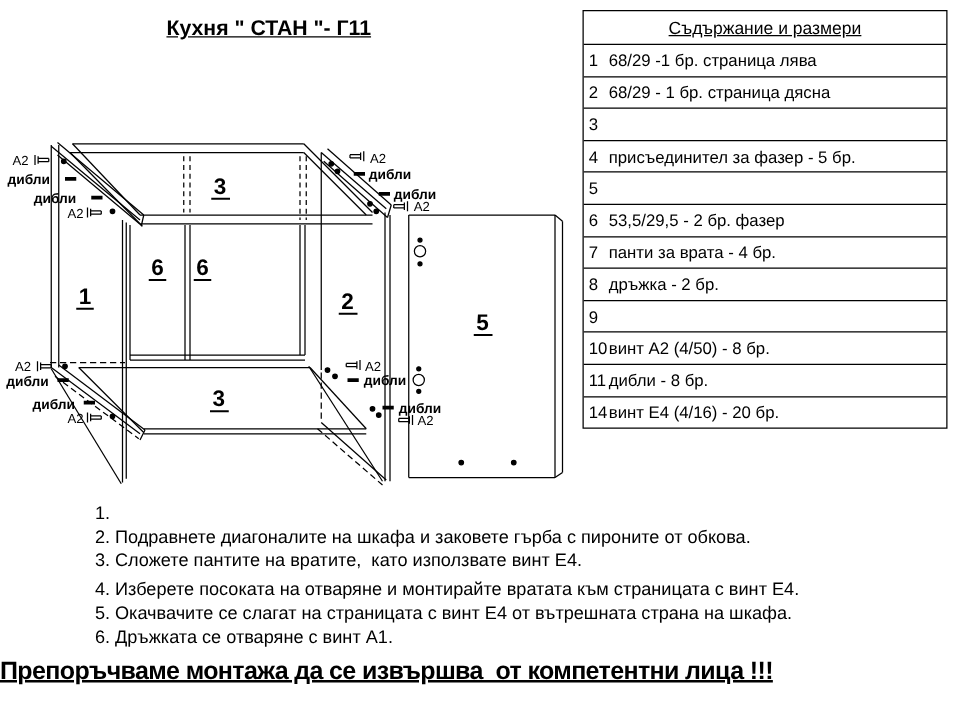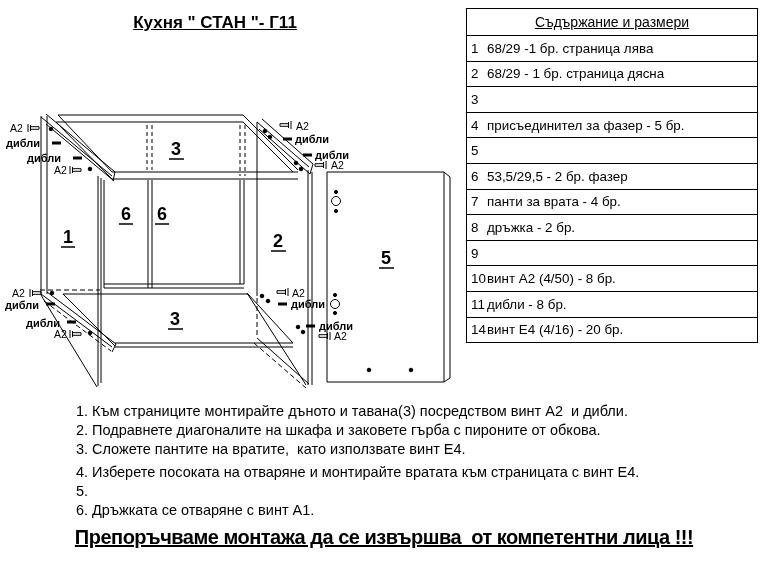--- a/index.html
+++ b/index.html
@@ -36,21 +36,21 @@
   .diagram *{vector-effect:non-scaling-stroke;}
   
   .instr{
     position:absolute;left:0;top:403px;width:760px;font-size:14.5px;
   }
   .instr .iline{display:flex;margin-bottom:3px;white-space:pre;}
   .instr .iline .inum{width:88px;text-align:right;padding-right:4px;flex:none;}
   .instr .iline.gap{margin-top:7px;}
   
   .footer{
-    position:absolute;left:0;top:526px;width:768px;text-align:center;
+    position:absolute;left:0;top:526px;width:768px;
     font-size:20px;font-weight:bold;text-decoration:underline;
     letter-spacing:-0.5px;white-space:pre;
   }
 </style>
 </head>
 <body>
 
 <div class="page">
 
   <div class="title">Кухня " СТАН "- Г11</div>
@@ -268,23 +268,23 @@
         <span class="num">11</span>
         <span>дибли - 8 бр.</span>
       </div>
     <div class="trow">
         <span class="num">14</span>
         <span>винт Е4 (4/16) -  20 бр.</span>
       </div>
   </div>
 
   <div class="instr">
-    <div class="iline"><span class="inum">1.</span><span>Към страниците монтирайте дъното и тавана(3) посредством винт А2  и дибли.</span></div>
+    <div class="iline"><span class="inum">1.</span></div>
     <div class="iline"><span class="inum">2.</span><span>Подравнете диагоналите на шкафа и заковете гърба с пироните от обкова.</span></div>
     <div class="iline"><span class="inum">3.</span><span>Сложете пантите на вратите,  като използвате винт Е4.</span></div>
     <div class="iline gap"><span class="inum">4.</span><span>Изберете посоката на отваряне и монтирайте вратата към страницата с винт Е4.</span></div>
-    <div class="iline"><span class="inum">5.</span></div>
+    <div class="iline"><span class="inum">5.</span><span>Окачвачите се слагат на страницата с винт Е4 от вътрешната страна на шкафа.</span></div>
     <div class="iline"><span class="inum">6.</span><span>Дръжката се отваряне с винт А1.</span></div>
   </div>
 
   <div class="footer">Препоръчваме монтажа да се извършва  от компетентни лица !!!</div>
 
 </div>
 
 </body></html>

